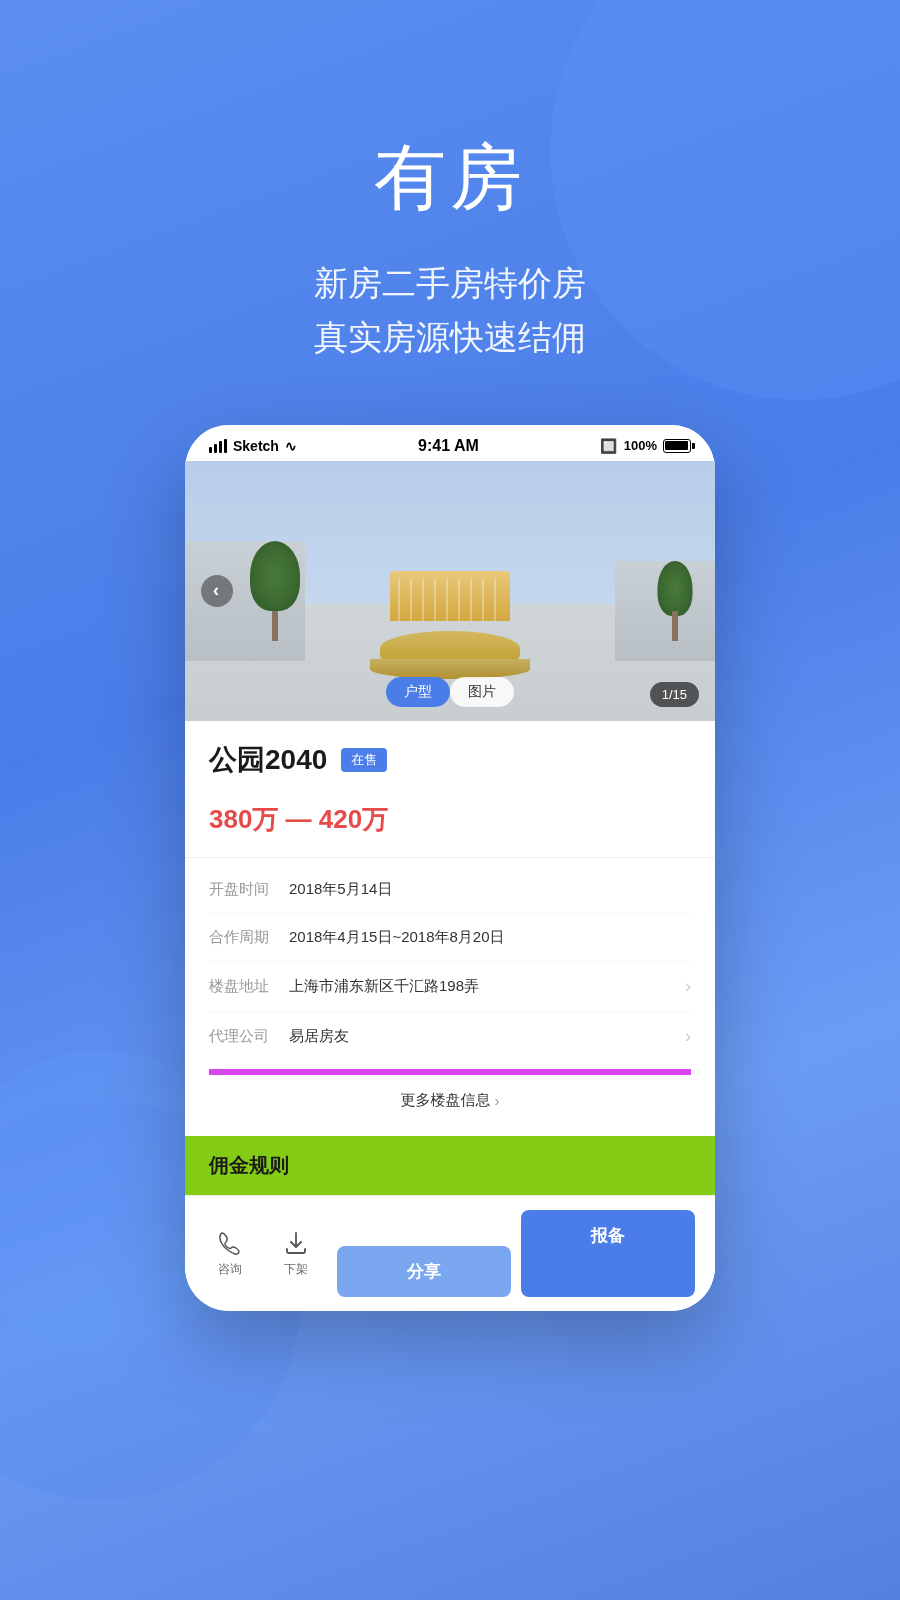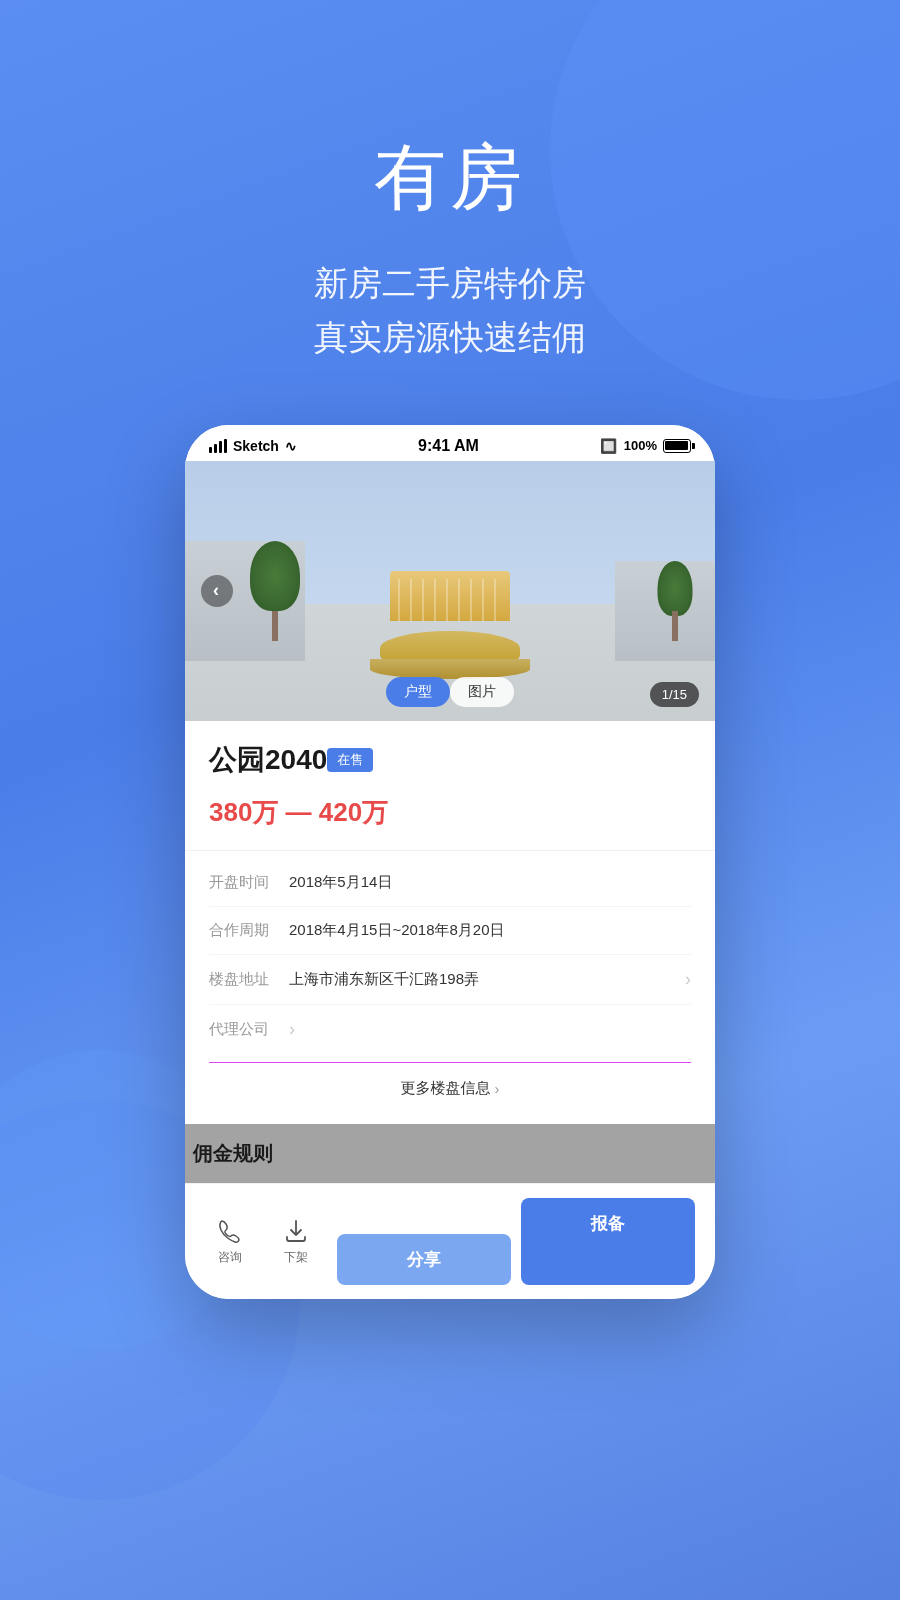--- a/index.html
+++ b/index.html
@@ -325,21 +325,22 @@
     }
 
     
     .property-info {
       background: #fff;
       padding: 20px 24px 0;
     }
     .property-title-row {
       display: flex;
       align-items: center;
-      margin-bottom: 16px;
+      gap: 14px;
+      margin-bottom: 23px;
     }
     .property-name {
       font-size: 28px;
       font-weight: 700;
       color: #1a1a1a;
     }
     .status-tag {
       background: #4a7de8;
       color: #fff;
       font-size: 13px;
@@ -390,32 +391,32 @@
     }
 
     
     .more-info {
       display: flex;
       align-items: center;
       justify-content: center;
       padding: 16px;
       font-size: 15px;
       color: #333;
-      border-top: 1px solid #d946ef;
+      border-top: 6px solid #d946ef;
       cursor: pointer;
     }
     .more-arrow {
       color: #999;
       margin-left: 4px;
     }
 
     
     .commission-section {
-      background: #a3a3a3;
-      padding: 16px 8px;
+      background: #84cc16;
+      padding: 16px 24px;
       margin-top: 10px;
     }
     .commission-title {
       font-size: 20px;
       font-weight: 700;
       color: #1a1a1a;
     }
 
     
     .bottom-bar {
@@ -555,20 +556,21 @@
         </div>
 
         <div class="info-row" style="cursor:pointer;">
           <span class="info-label">楼盘地址</span>
           <span class="info-value">上海市浦东新区千汇路198弄</span>
           <span class="info-arrow">›</span>
         </div>
 
         <div class="info-row" style="cursor:pointer;">
           <span class="info-label">代理公司</span>
+          <span class="info-value">易居房友</span>
           <span class="info-arrow">›</span>
         </div>
       </div>
 
       <div class="more-info">
         <span>更多楼盘信息</span>
         <span class="more-arrow">›</span>
       </div>
     </div>
 

